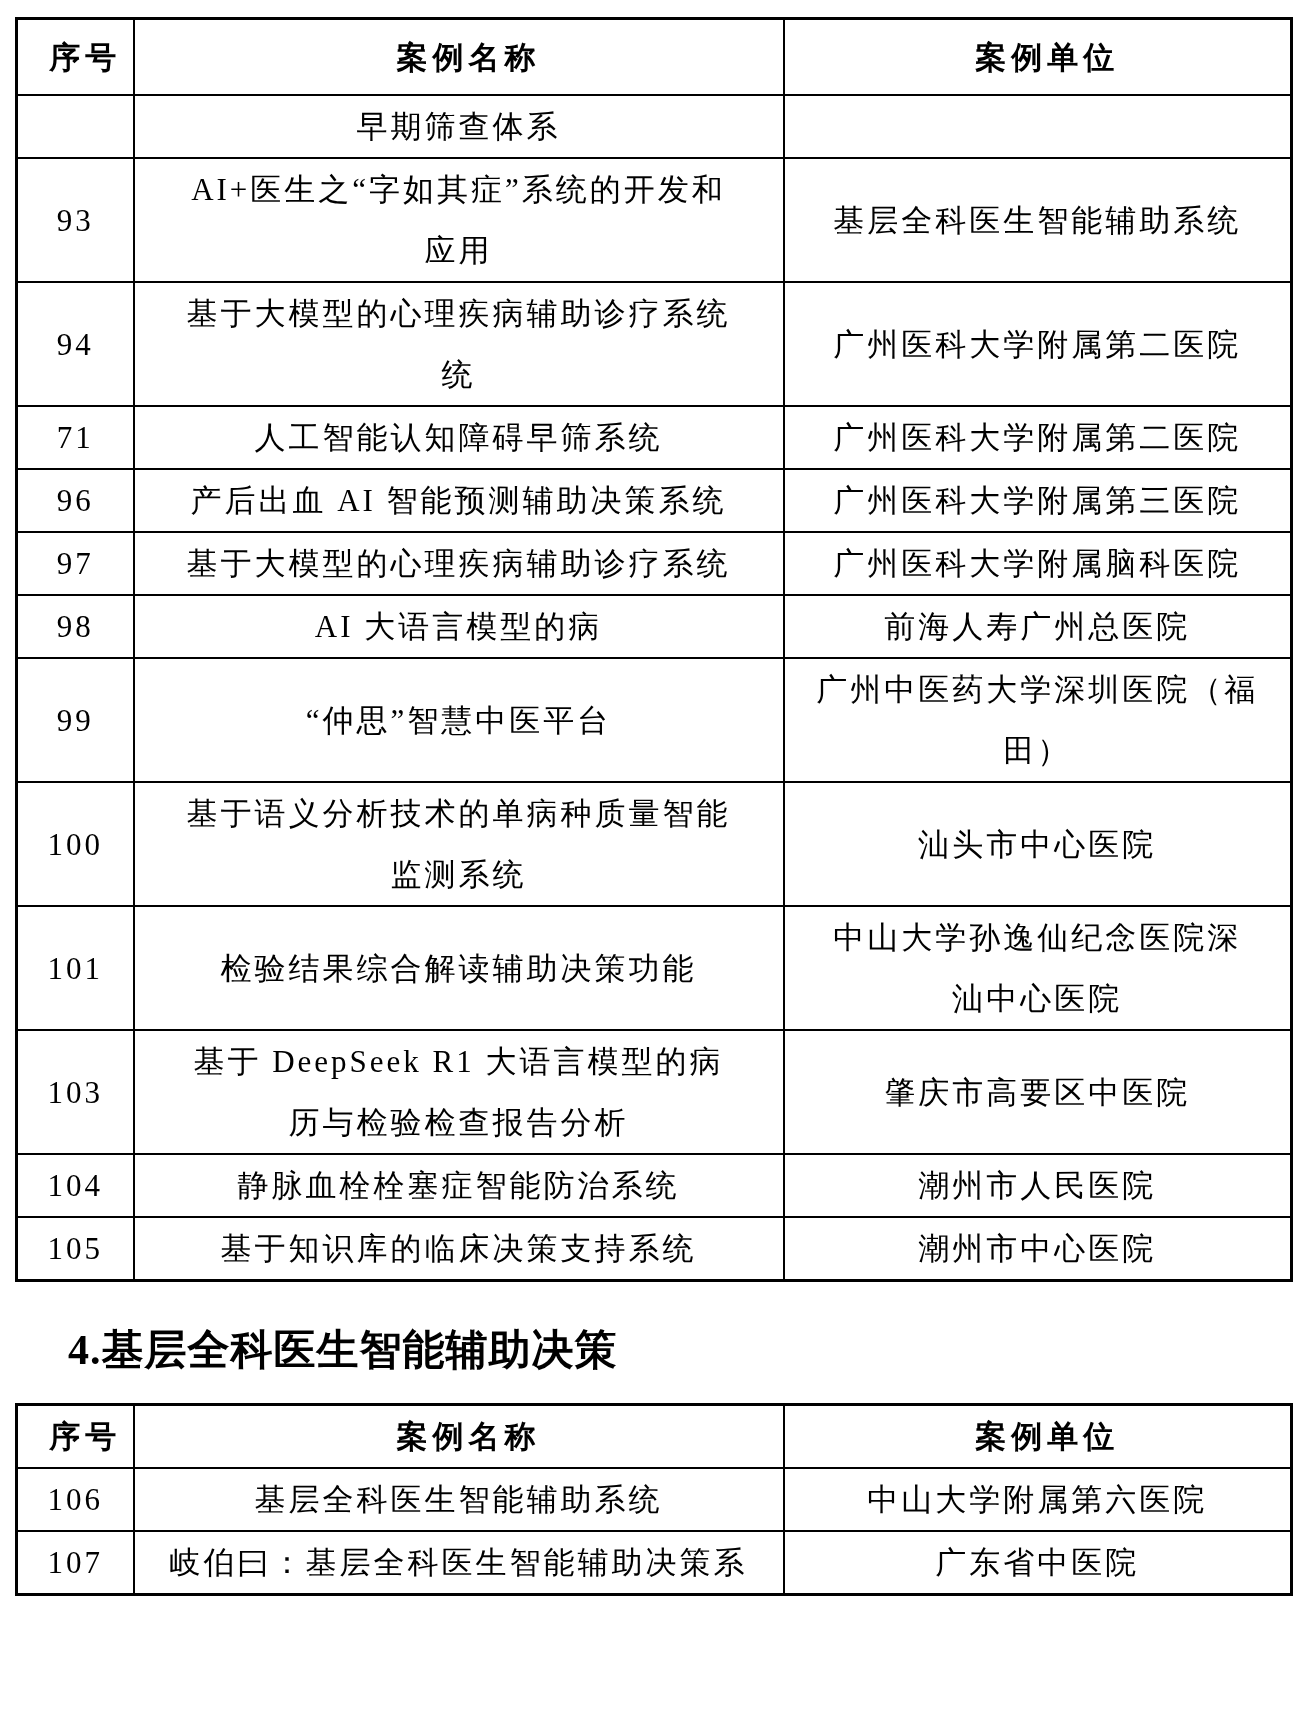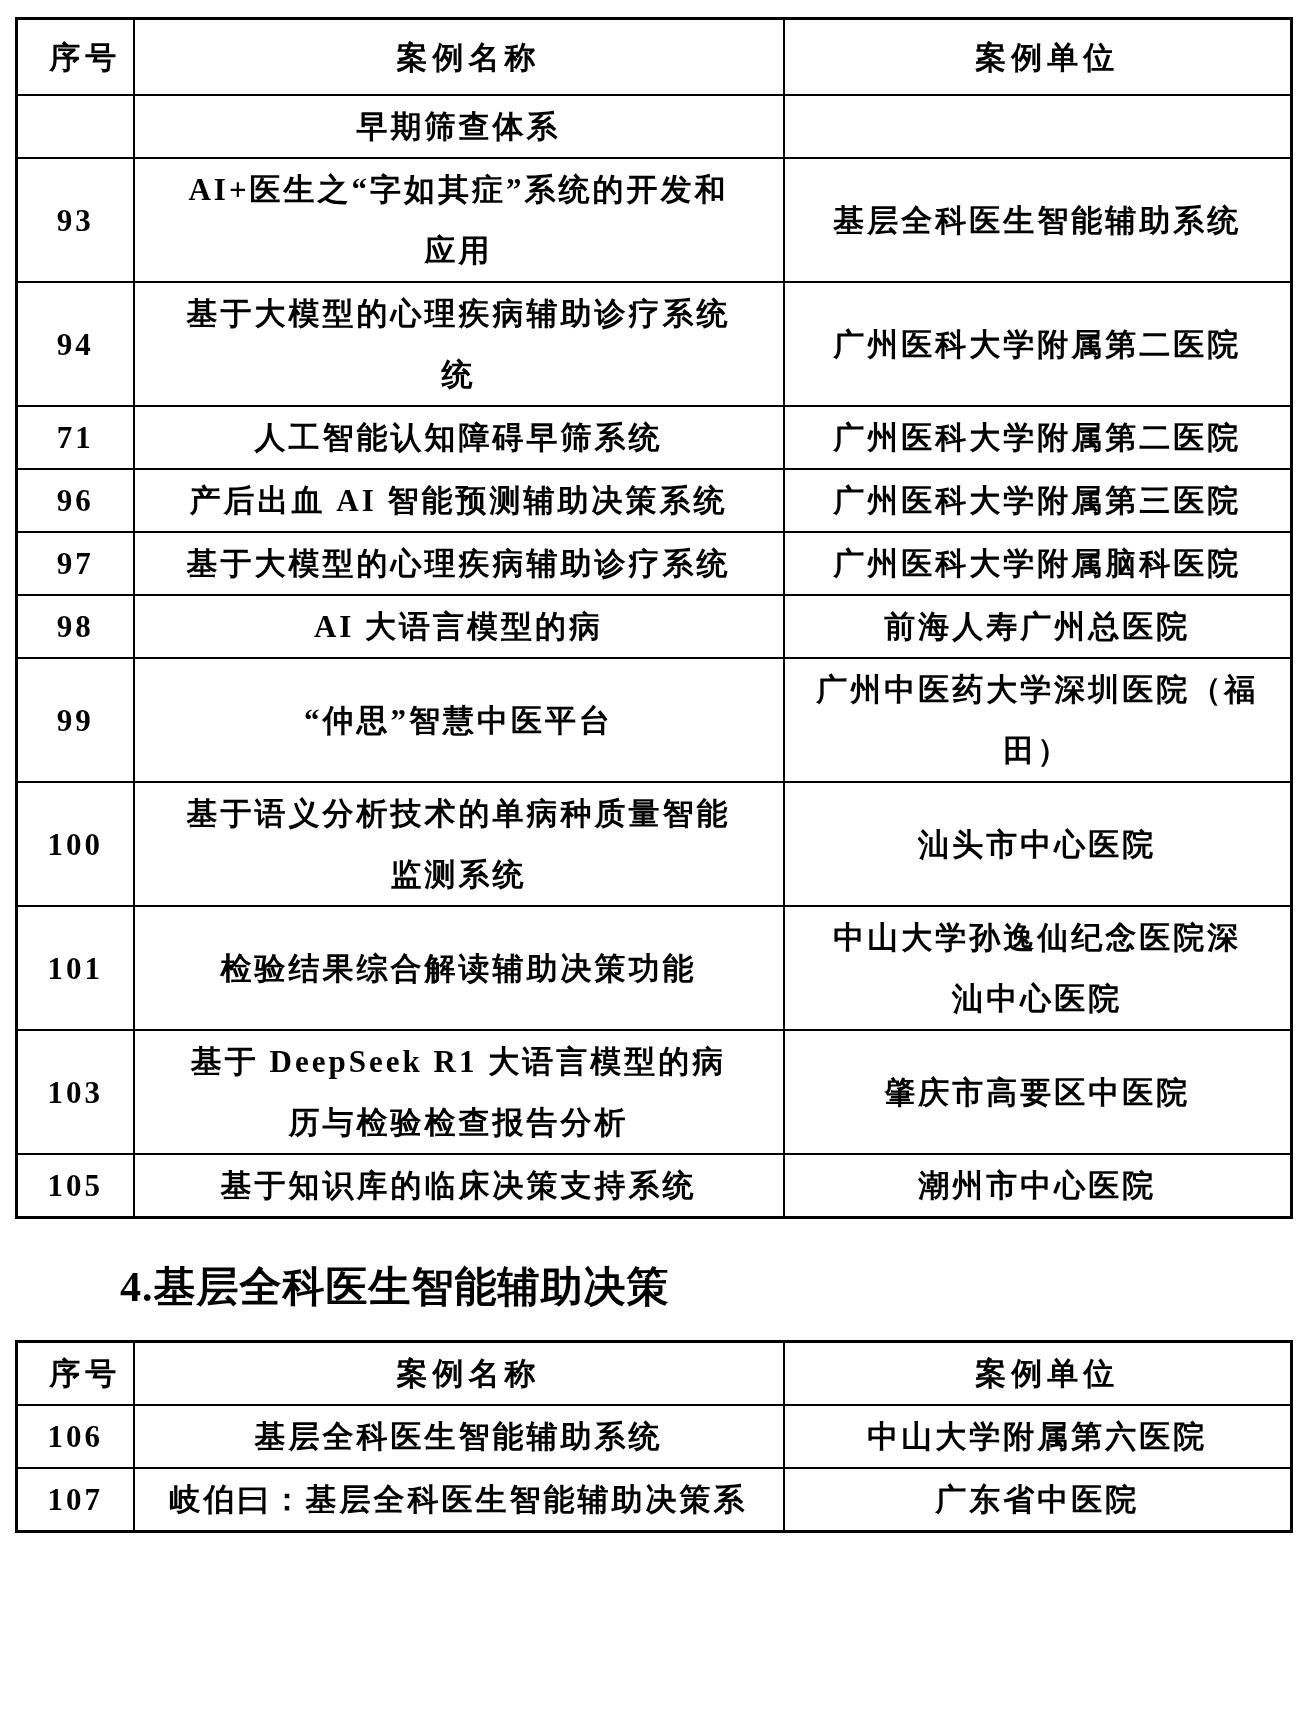--- a/index.html
+++ b/index.html
@@ -34,35 +34,35 @@
   table.case-table td{
     border:2px solid #000000;
     padding:0 4px;
     text-align:center;
     vertical-align:middle;
     font-size:31px;
     line-height:61px;
     letter-spacing:3px;
     white-space:pre-line;
     overflow:hidden;
-    font-weight:bold;
+    font-weight:normal;
   }
   table.case-table th{
     font-weight:bold;
     letter-spacing:5px;
     padding-left:24px;
   }
   table.t1 th{ height:74px; }
   table.t2 th{ height:55px; }
   .section-heading{
     font-size:42px;
     line-height:47px;
     font-weight:bold;
     letter-spacing:1px;
-    margin:45px 0 29px 120px;
+    margin:45px 0 29px 68px;
     white-space:nowrap;
   }
 </style>
 </head>
 <body>
 
 <div class="page">
 
   <table class="case-table t1">
     <colgroup>
@@ -133,20 +133,25 @@
           <td>中山大学孙逸仙纪念医院深
 汕中心医院</td>
         </tr>
         <tr>
           <td>103</td>
           <td>基于 DeepSeek R1 大语言模型的病
 历与检验检查报告分析</td>
           <td>肇庆市高要区中医院</td>
         </tr>
         <tr>
+          <td>104</td>
+          <td>静脉血栓栓塞症智能防治系统</td>
+          <td>潮州市人民医院</td>
+        </tr>
+        <tr>
           <td>105</td>
           <td>基于知识库的临床决策支持系统</td>
           <td>潮州市中心医院</td>
         </tr>
       </tbody>
   </table>
 
   <h2 class="section-heading">4.基层全科医生智能辅助决策</h2>
 
   <table class="case-table t2">

